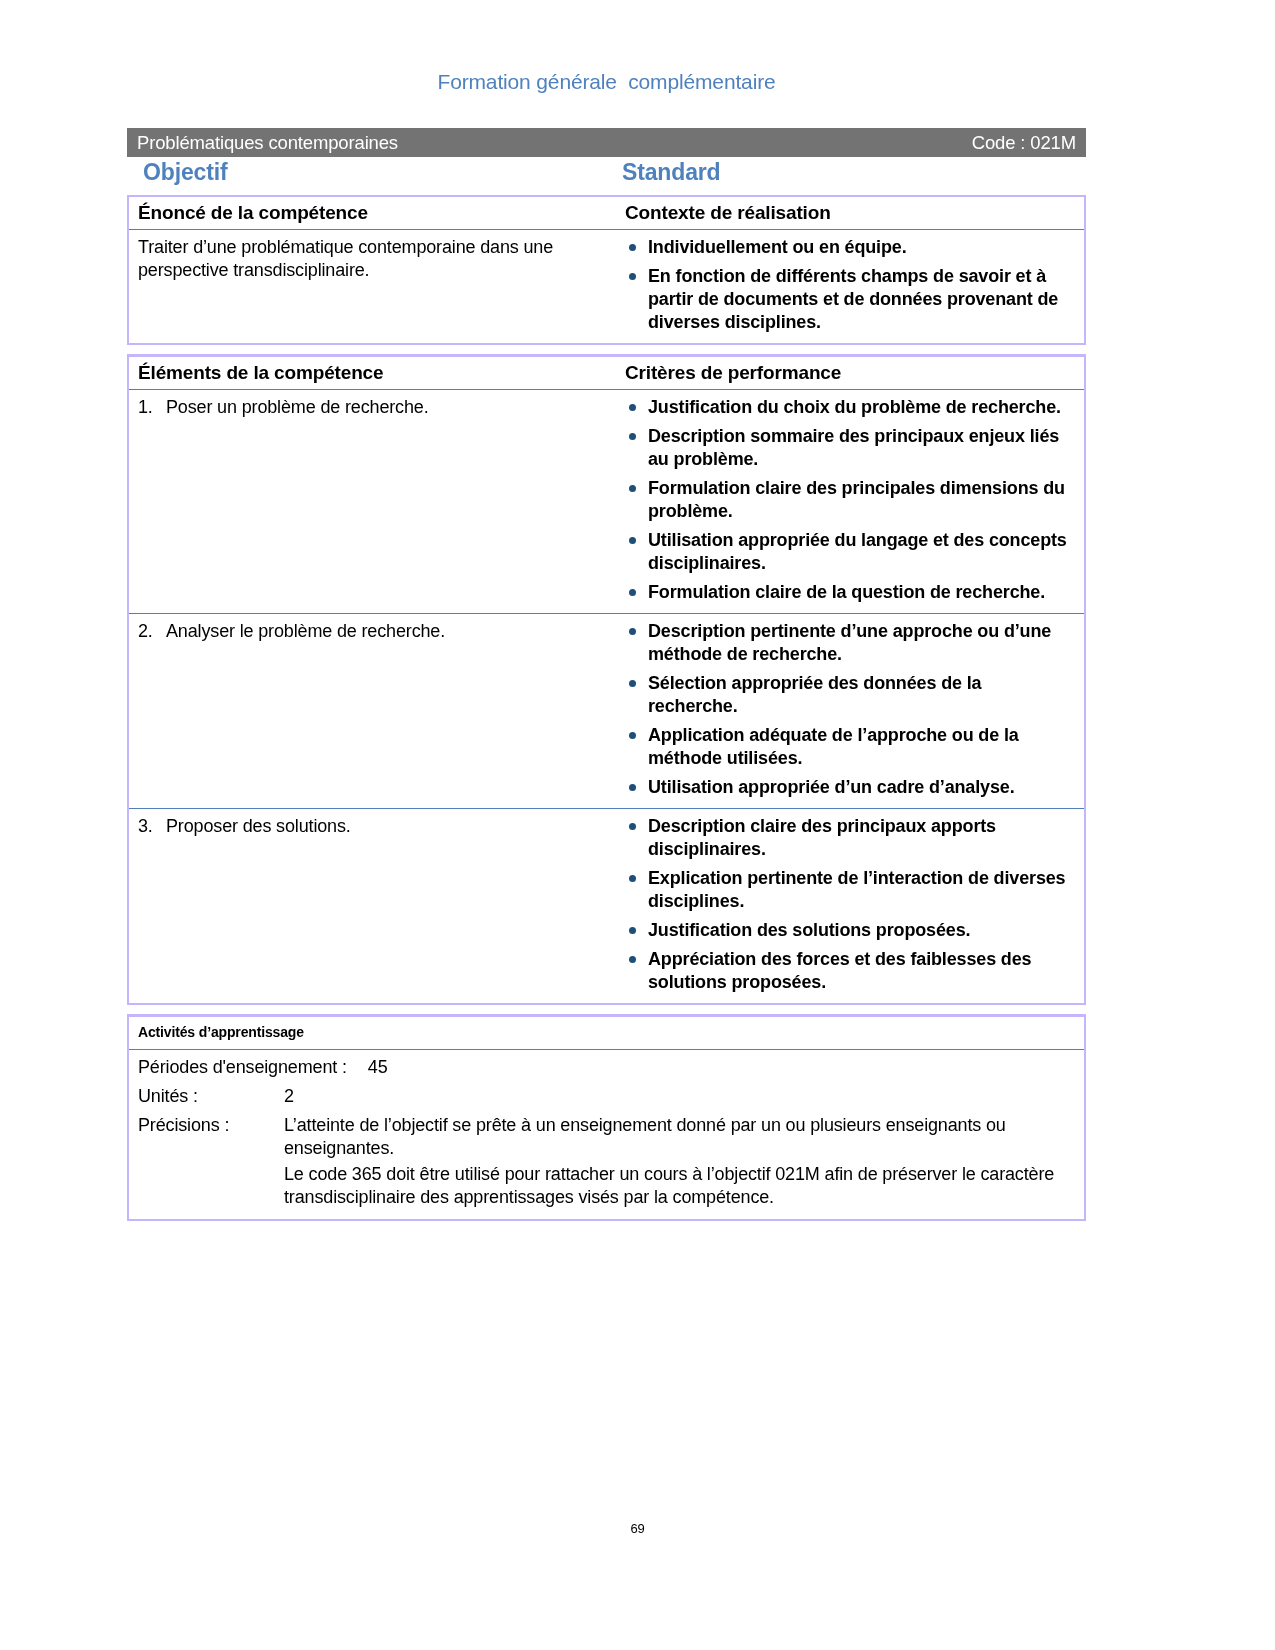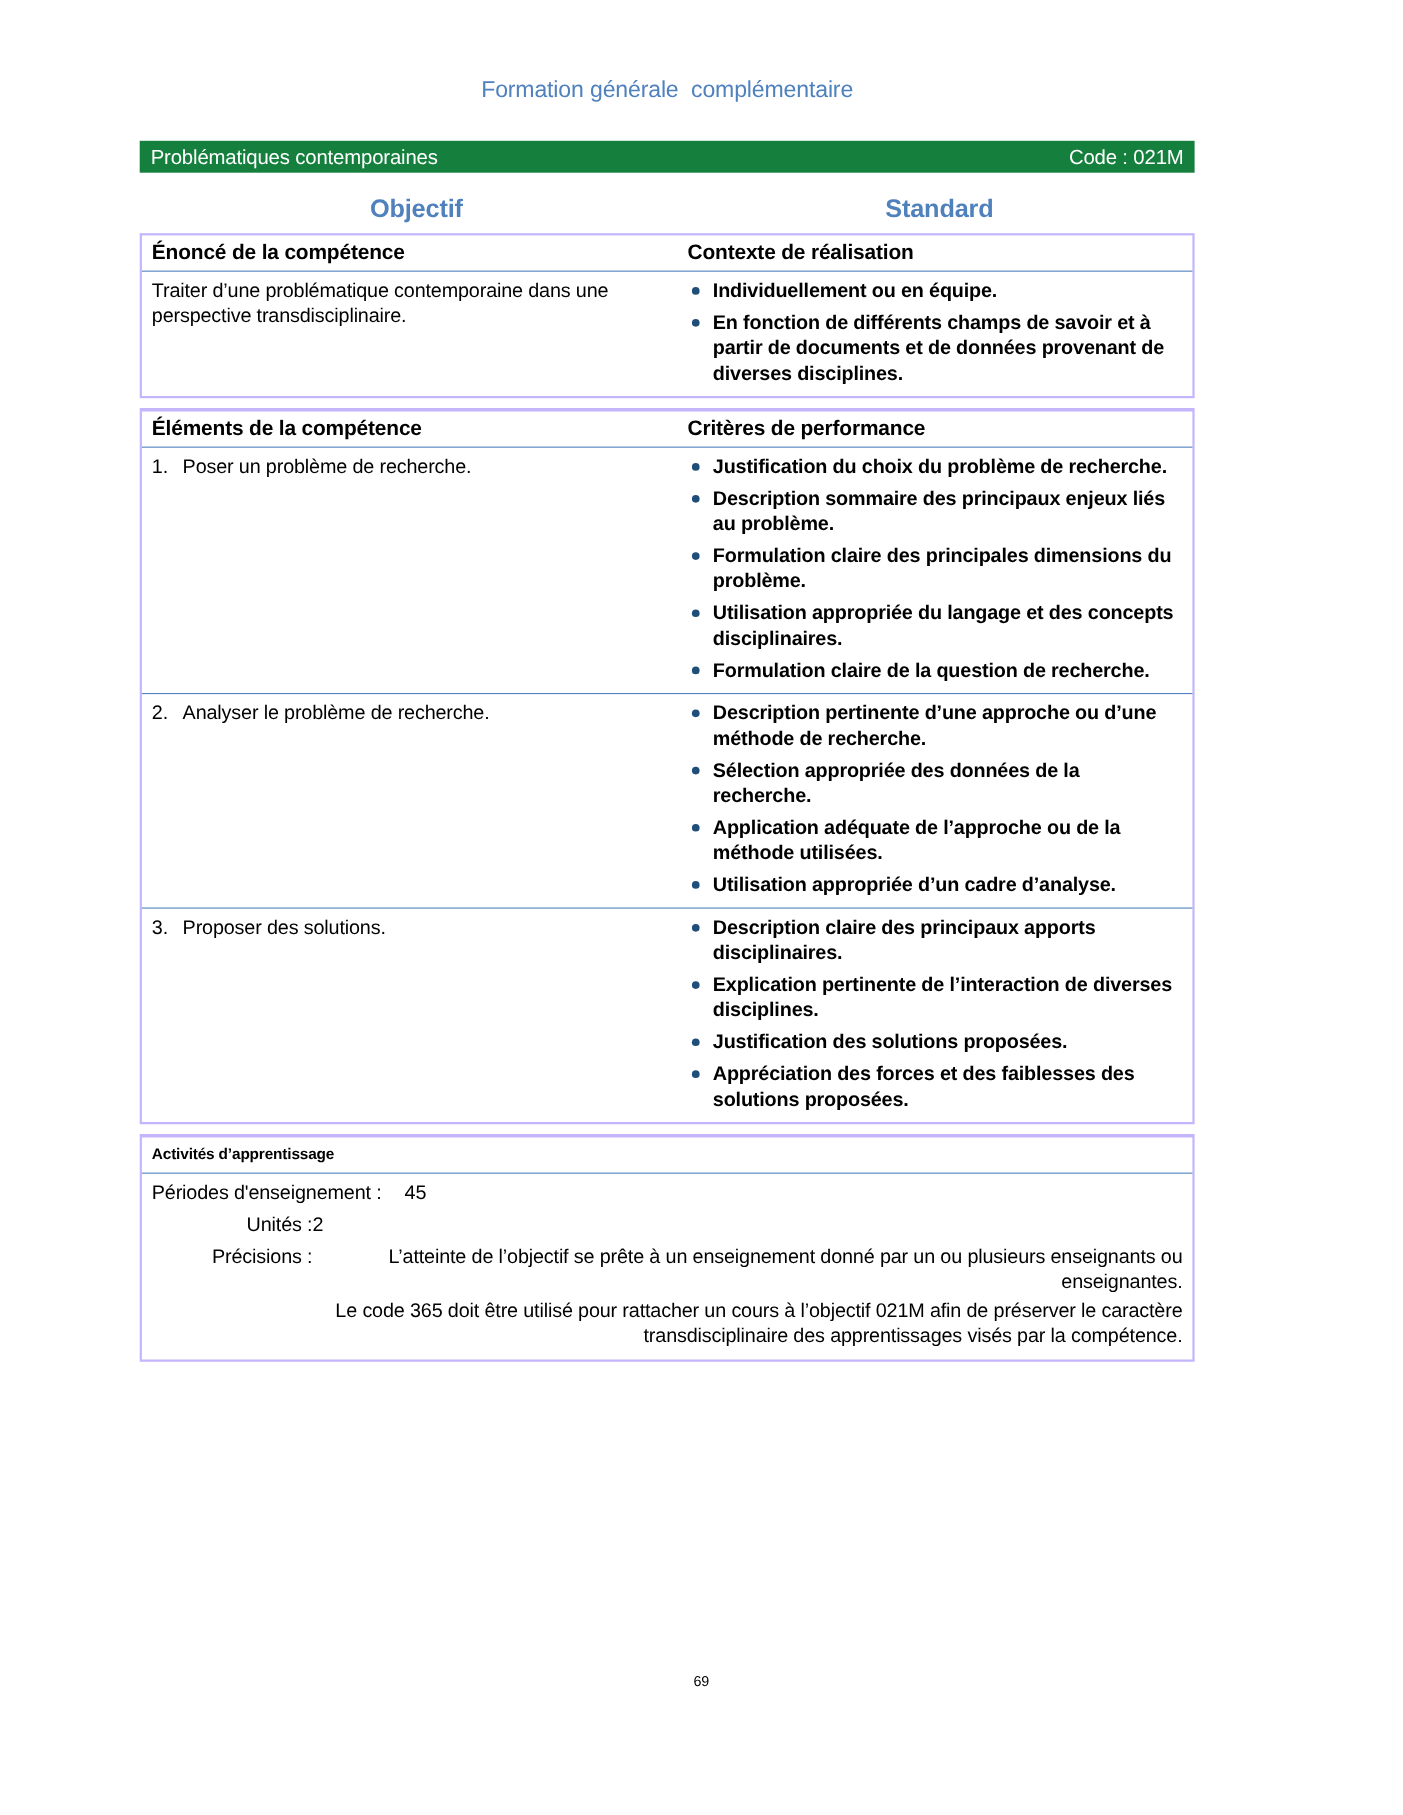--- a/index.html
+++ b/index.html
@@ -9,28 +9,28 @@
     overflow:hidden; letter-spacing:-0.15px;
   }
   .content { position:absolute; left:127px; top:0; width:959px; }
 
   .doc-header {
     margin-top:70px; text-align:center; color:#4F81BD;
     font-size:21px; white-space:pre;
   }
 
   .title-bar {
-    margin-top:34px; background:#15803d; color:#ffffff; font-size:18.5px;
+    margin-top:34px; background:#737373; color:#ffffff; font-size:18.5px;
     height:29px; display:flex; align-items:center; justify-content:space-between;
     padding:0 10px; box-sizing:border-box;
   }
 
   .obj-std {
-    display:grid; grid-template-columns:487px 1fr; margin-top:19px;
-    color:#4F81BD; font-weight:bold; font-size:23px;text-align:center;
+    display:grid; grid-template-columns:487px 1fr; margin-top:2px;
+    color:#4F81BD; font-weight:bold; font-size:23px;
   }
   .obj-std .l { padding-left:16px; }
   .obj-std .r { padding-left:8px; }
 
   .box { border:2px solid #c4b5fd; margin-top:9px; font-size:18px; line-height:23px; }
   .box.thick { border-top-width:3px; }
 
   .trow { display:grid; grid-template-columns:487px 1fr; }
   .trow.head { font-weight:bold; font-size:19px; border-bottom:1px solid #4F81BD; }
   .trow.head > div { padding:4px 9px 5px; }
@@ -44,21 +44,21 @@
   ul.bullets li::before {
     content:""; position:absolute; left:7px; top:8px;
     width:7px; height:7px; border-radius:50%; background:#1F4E79;
   }
 
   .el-item { display:flex; }
   .el-num { width:28px; flex:none; }
 
   .act-head { font-weight:bold; font-size:14px; border-bottom:1px solid #4F81BD; padding:4px 9px 5px; }
   .act-body { padding:6px 9px 10px; }
-  .act-row { display:flex; margin-top:6px;text-align:right; }
+  .act-row { display:flex; margin-top:6px; }
   .act-row:first-child { margin-top:0; }
   .act-label-fixed { width:146px; flex:none; }
   .act-gap { margin-left:21px; }
   .act-paras { flex:1; }
   .act-paras p { margin:0; }
   .act-paras p + p { margin-top:3px; }
 
   .page-num {
     position:absolute; top:1521px; left:0; width:100%;
     text-align:center; font-size:13px; color:#000;

